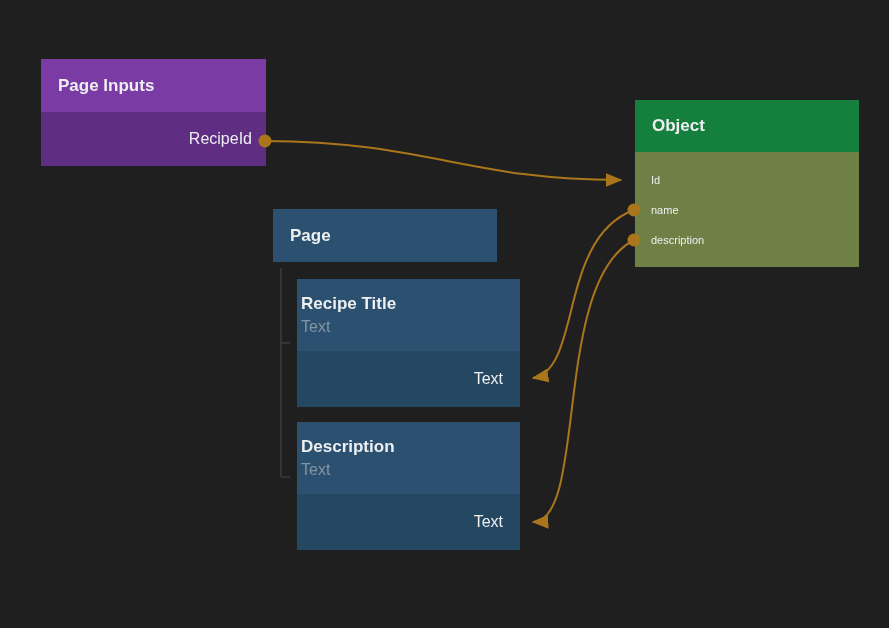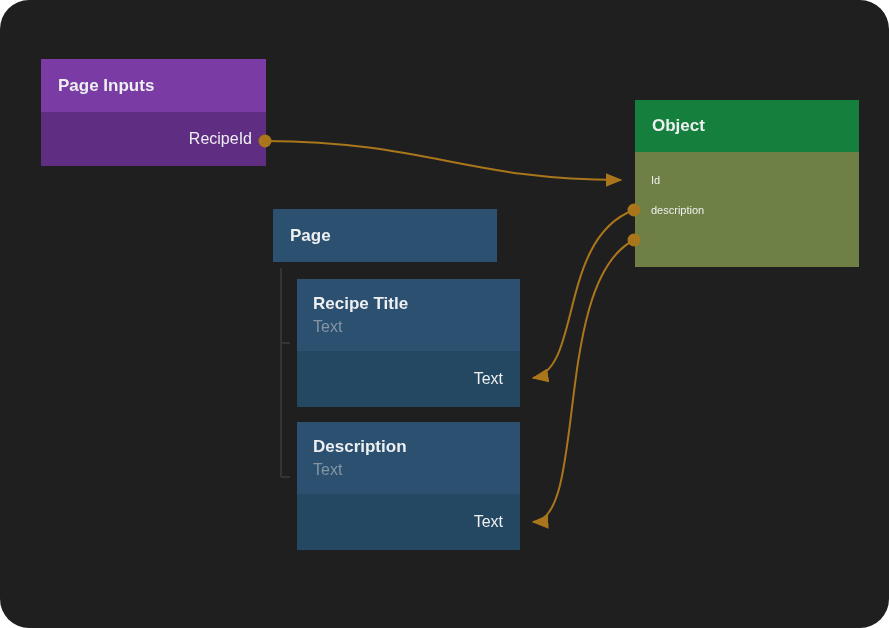--- a/index.html
+++ b/index.html
@@ -1,28 +1,27 @@
 <!DOCTYPE html>
 <html><head>
 <meta charset="utf-8">
 <style>
   html,body { margin:0; padding:0; }
   .canvas {
     position:relative; width:889px; height:628px;
     background:#201f1f; overflow:hidden;
     font-family:"Liberation Sans", sans-serif;
     color:#edeff1;
-    border-radius:29px;
   }
   .node { position:absolute; }
   .hd {
     display:flex; align-items:center;
     padding:0 17px; font-size:17px; font-weight:bold;
   }
-  .hd2 { padding:13px 16px 0 16px; }
+  .hd2 { padding:13px 16px 0 4px; }
   .hd2 .title { font-size:17px; font-weight:bold; line-height:24px; }
   .hd2 .subtitle { font-size:16px; line-height:21px; color:#8595a4; }
   .bd { position:relative; }
   .port-row-right {
     height:100%; display:flex; align-items:center; justify-content:flex-end;
     padding:0 14px; font-size:16px;
   }
   .port-row-left {
     height:30px; display:flex; align-items:center;
     padding:0 16px; font-size:11px;
@@ -99,20 +98,23 @@
 
   <div class="node n-object">
     <div class="hd">
       <span>Object</span>
     </div>
     <div class="bd">
       <div class="port-row-left">
         <span>Id</span>
       </div>
       <div class="port-row-left">
+        <span>name</span>
+      </div>
+      <div class="port-row-left">
         <span>description</span>
       </div>
     </div>
   </div>
 
   <svg class="wire-layer" width="889" height="628" viewBox="0 0 889 628">
     <defs>
       <marker id="arrow" viewBox="0 0 12 10" refX="11" refY="5" markerWidth="17" markerHeight="14" markerUnits="userSpaceOnUse" orient="auto">
         <path d="M0,0 L12,5 L0,10 Z" fill="#a9761b"></path>
       </marker>

